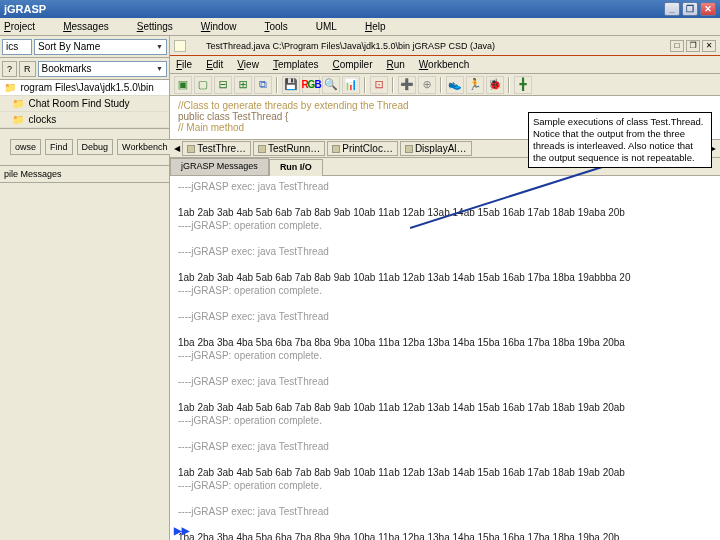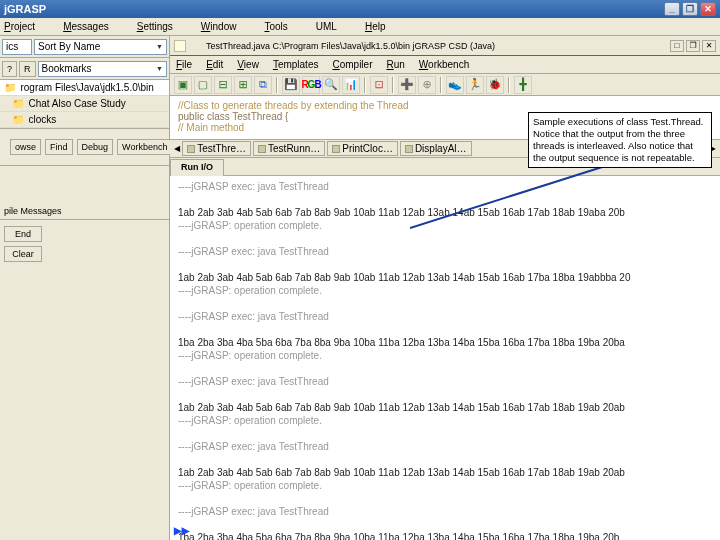--- a/index.html
+++ b/index.html
@@ -17,21 +17,21 @@
 .left-toolbar { display: flex; align-items: center; height: 22px; padding: 2px; gap: 2px; border-bottom: 1px solid #aca899; }
 .dropdown { border: 1px solid #7f9db9; background: #fff; height: 16px; display: flex; align-items: center; padding: 0 3px; font-size: 9px; }
 .dropdown.small { width: 30px; gap: 16px; }
 .dropdown.sort { flex: 1; }
 .chev { margin-left: auto; font-size: 7px; color: #333; }
 .btn { border: 1px solid #aca899; background: #ece9d8; height: 16px; padding: 0 4px; font-size: 9px; cursor: pointer; display: flex; align-items: center; }
 .tree-row { display: flex; align-items: center; height: 16px; padding: 0 4px; gap: 4px; border-bottom: 1px solid #e0ddd0; }
 .tree-row.path { background: #fff; font-size: 8px; overflow: hidden; white-space: nowrap; }
 .tree-row.item { font-size: 9px; padding-left: 12px; cursor: pointer; }
 .left-btns { display: flex; gap: 4px; padding: 10px; border-top: 1px solid #aca899; border-bottom: 1px solid #aca899; text-align: right; }
-.section-label { padding: 3px 4px; font-size: 9px; border-bottom: 1px solid #aca899; margin-top: 37px; }
+.section-label { padding: 3px 4px; font-size: 9px; border-bottom: 1px solid #aca899; }
 .msg-btns { display: flex; flex-direction: column; gap: 4px; padding: 6px 4px; }
 .right-panel { flex: 1; display: flex; flex-direction: column; background: #ece9d8; position: relative; }
 .editor-tabs { display: flex; height: 20px; align-items: center; padding: 2px 4px; border-bottom: 1px solid #c2410c; gap: 20px; }
 .tab-icon { width: 12px; height: 12px; background: #fdfcdc; border: 1px solid #bba; }
 .tab-title { flex: 1; font-size: 9px; white-space: nowrap; overflow: hidden; }
 .tab-corner-btns { display: flex; gap: 2px; }
 .corner-btn { width: 14px; height: 12px; background: #ece9d8; border: 1px solid #aca899; font-size: 8px; display: flex; align-items: center; justify-content: center; cursor: pointer; }
 .editor-menubar { display: flex; height: 18px; align-items: center; padding: 0 6px; gap: 14px; border-bottom: 1px solid #aca899; }
 .icon-toolbar { display: flex; height: 22px; align-items: center; padding: 2px 4px; gap: 2px; border-bottom: 1px solid #aca899; }
 .tb-icon { width: 18px; height: 18px; border: 1px solid #d4d0c8; display: flex; align-items: center; justify-content: center; font-size: 11px; cursor: pointer; background: #ece9d8; }
@@ -96,37 +96,33 @@
           <span>Bookmarks</span>
           <span class="chev">▼</span>
         </div>
     </div>
     <div class="tree-row path">
         <span>📁</span>
         <span>rogram Files\Java\jdk1.5.0\bin</span>
       </div>
     <div class="tree-row item">
         <span>📁</span>
-        <span>Chat Also Case Study</span>
+        <span>Chat Room Find Study</span>
       </div>
     <div class="tree-row item">
         <span>📁</span>
         <span>clocks</span>
       </div>
     <div class="left-btns">
       <div class="btn">owse</div>
       <div class="btn">Find</div>
       <div class="btn">Debug</div>
       <div class="btn">Workbench</div>
     </div>
     <div class="section-label">pile Messages</div>
-    <div class="msg-btns">
-      <div class="btn" style="width:38px;justify-content:center">End</div>
-      <div class="btn" style="width:38px;justify-content:center">Clear</div>
-    </div>
   </div>
 
   <div class="right-panel">
     <div class="editor-tabs">
       <div class="tab-icon"></div>
       <div class="tab-title">TestThread.java  C:\Program Files\Java\jdk1.5.0\bin   jGRASP CSD (Java)</div>
       <div class="tab-corner-btns">
         <div class="corner-btn">□</div>
         <div class="corner-btn">❐</div>
         <div class="corner-btn">✕</div>
@@ -187,20 +183,21 @@
           <div class="file-tab-icon"></div>
           <span>PrintCloc…</span>
         </div>
       <div class="file-tab">
           <div class="file-tab-icon"></div>
           <span>DisplayAl…</span>
         </div>
       <span style="font-size:8px;cursor:pointer;margin-left:auto">▶</span>
     </div>
     <div class="msg-tabs">
+      <div class="msg-tab">jGRASP Messages</div>
       <div class="msg-tab active">Run I/O</div>
     </div>
     <div class="console" id="console">
         <div class="console-line dim">----jGRASP exec: java TestThread</div>
         <div class="console-line">&nbsp;</div>
         <div class="console-line">1ab 2ab 3ab 4ab 5ab 6ab 7ab 8ab 9ab 10ab 11ab 12ab 13ab 14ab 15ab 16ab 17ab 18ab 19aba 20b</div>
         <div class="console-line dim"> ----jGRASP: operation complete.</div>
         <div class="console-line">&nbsp;</div>
         <div class="console-line dim"> ----jGRASP exec: java TestThread</div>
         <div class="console-line">&nbsp;</div>

